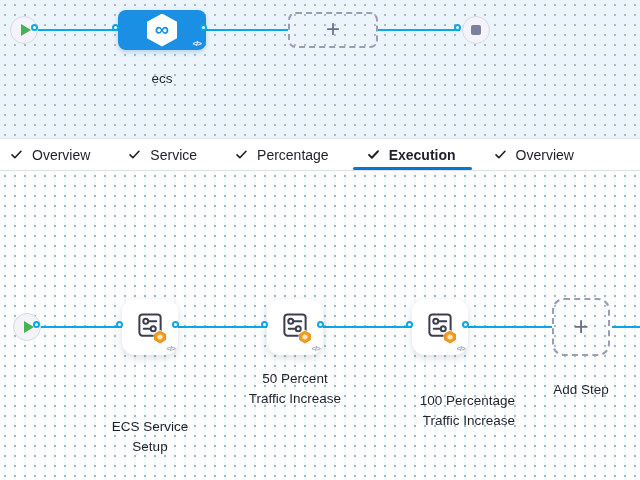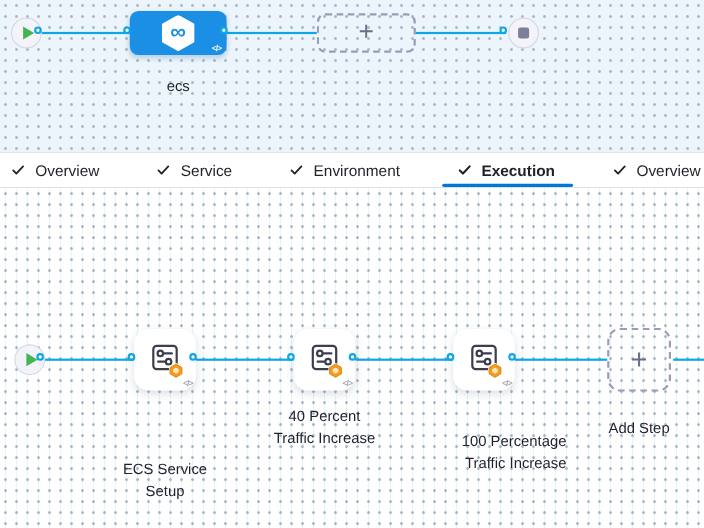--- a/index.html
+++ b/index.html
@@ -21,21 +21,21 @@
       radial-gradient(circle, rgba(100,130,158,.55) 0.9px, transparent 1.6px),
       linear-gradient(to right, rgba(70,180,195,.13) 1px, transparent 1px);
     background-size:10px 10px, 10px 10px;
     background-position:0 0, 4.5px 0;
   }
 
   
   .tabbar {
     position:absolute; left:0; top:138px; width:640px; height:33px;
     background:#fff; border-top:1px solid #e1e2ec; border-bottom:1px solid #dfe0ea;
-    display:flex; align-items:center; padding-left:10px; gap:52px; white-space:nowrap;
+    display:flex; align-items:center; padding-left:10px; gap:38px; white-space:nowrap;
   }
   .tab { display:flex; align-items:center; gap:9px; font-size:14px; color:#1f2028;
          height:100%; position:relative; cursor:pointer; }
   .tab.active { font-weight:bold;align-items:center; }
   .tab.active::after {
     content:""; position:absolute; left:-14px; right:-16px; bottom:0; height:3px;
     background:#0278d5; border-radius:3px;
   }
   .check-icon { display:inline-flex; }
 
@@ -133,21 +133,21 @@
           </svg>
         </span>
       <span>Service</span>
     </div>
     <div class="tab">
       <span class="check-icon">
           <svg width="13" height="13" viewBox="0 0 16 16">
             <path d="M2.5 8.5 L6 12 L13.5 4" stroke="#1f2028" stroke-width="2" fill="none" stroke-linecap="round" stroke-linejoin="round"></path>
           </svg>
         </span>
-      <span>Environment</span>
+      <span>Percentage</span>
     </div>
     <div class="tab active">
       <span class="check-icon">
           <svg width="13" height="13" viewBox="0 0 16 16">
             <path d="M2.5 8.5 L6 12 L13.5 4" stroke="#1f2028" stroke-width="2.4" fill="none" stroke-linecap="round" stroke-linejoin="round"></path>
           </svg>
         </span>
       <span>Execution</span>
     </div>
     <div class="tab">
@@ -230,21 +230,21 @@
   <div class="port" style="left:261px; top:321px;"></div>
   <div class="port" style="left:317px; top:321px;"></div>
   <div class="port" style="left:406px; top:321px;"></div>
   <div class="port" style="left:462px; top:321px;"></div>
 
   <div class="node-label" style="left:75px; top:369px; width:150px;margin-top:48px;">
     <div>ECS Service</div>
     <div>Setup</div>
   </div>
   <div class="node-label" style="left:220px; top:369px; width:150px;">
-    <div>40 Percent</div>
+    <div>50 Percent</div>
     <div>Traffic Increase</div>
   </div>
   <div class="node-label" style="left:365px; top:391px; width:150px;text-align:right;">
     <div>100 Percentage</div>
     <div>Traffic Increase</div>
   </div>
   <div class="node-label" style="left:521px; top:380px; width:120px;">Add Step</div>
 
 </div>
 

